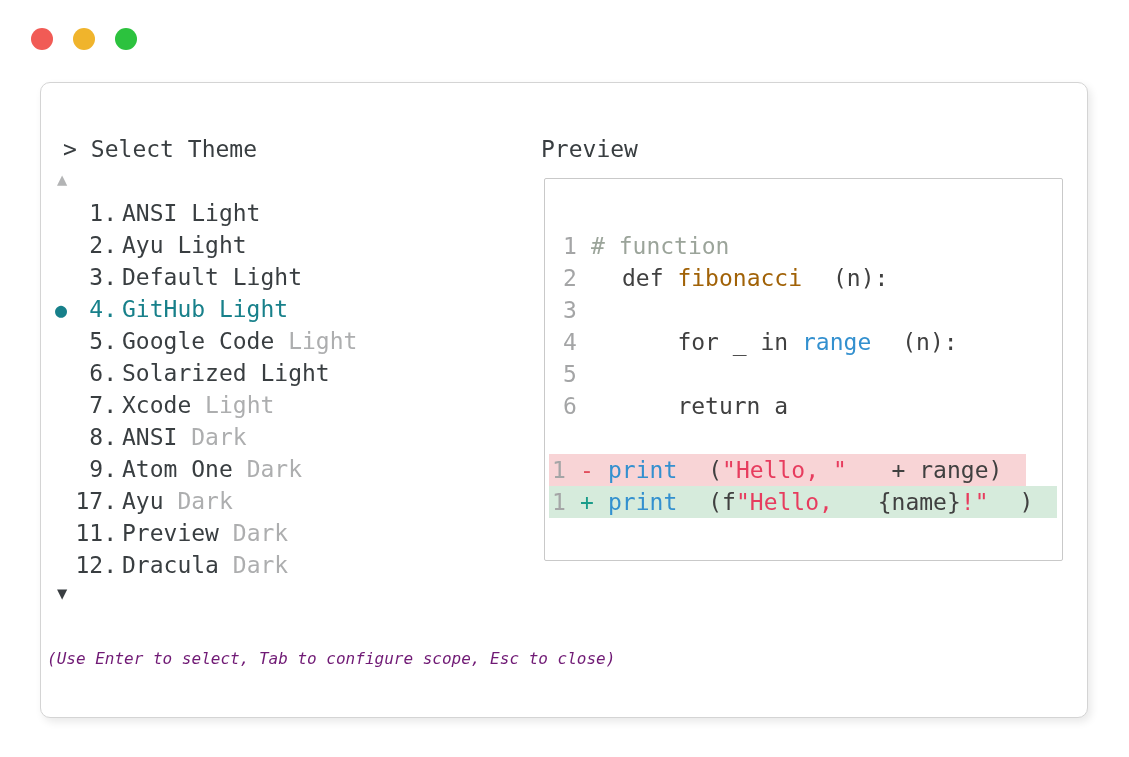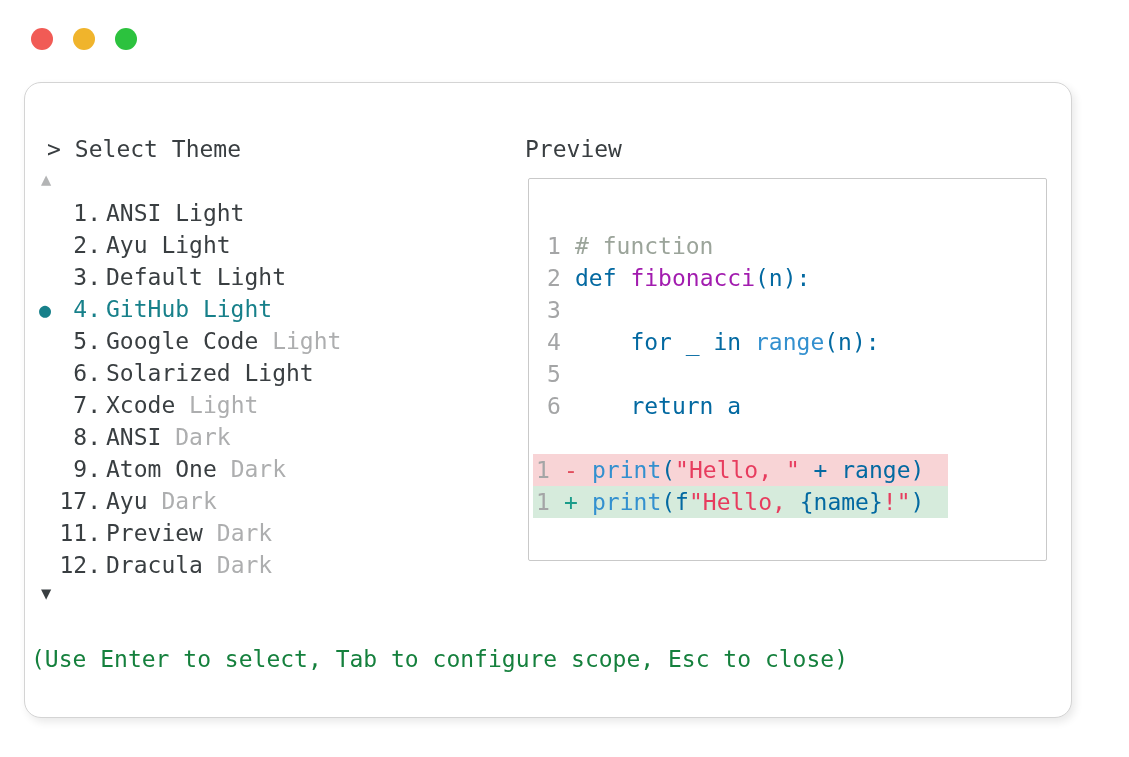--- a/index.html
+++ b/index.html
@@ -6,57 +6,57 @@
   body{width:1129px;height:757px;position:relative;overflow:hidden;
        font-family:"DejaVu Sans Mono","Liberation Mono",monospace;
        -webkit-font-smoothing:antialiased;}
   
   .traffic{position:absolute;left:31px;top:28px;display:flex;gap:20px;}
   .dot{width:22px;height:22px;border-radius:50%;display:inline-block;cursor:default;}
   .dot.red{background:#f15b55;}
   .dot.yellow{background:#f0b42c;}
   .dot.green{background:#2cc23e;}
   
-  .panel{position:absolute;left:24px;top:82px;width:1046px;height:634px;
-         border:1.5px solid #d4d4d4;border-radius:17px;background:#ffffff;
+  .panel{position:absolute;left:40px;top:82px;width:1046px;height:634px;
+         border:1.5px solid #d4d4d4;border-radius:10px;background:#ffffff;
          box-shadow:3px 4px 8px rgba(0,0,0,0.09);}
   .hdr{position:absolute;top:50px;height:32px;line-height:32px;font-size:23px;color:#393e41;white-space:pre;}
   .hdr-left{left:22px;}
   .hdr-right{left:500px;}
   .hdr .sp{margin-left:14px;}
   .scroll-ind{position:absolute;left:16px;width:28px;text-align:left;height:32px;line-height:32px;font-size:17px;}
   .scroll-up{top:80px;color:#b3b4b5;}
   .scroll-down{top:494px;color:#393e41;}
   
   .theme-list{position:absolute;left:0;top:114px;width:470px;}
   .trow{display:flex;height:32px;line-height:32px;align-items:baseline;font-size:23px;color:#393e41;cursor:default;}
   .tmark{width:20px;margin-left:10px;text-align:center;font-size:20px;line-height:32px;color:#17808a;}
   .tnum{width:46px;text-align:right;white-space:pre;}
   .tname{margin-left:5px;white-space:pre;}
   .tmuted{white-space:pre;color:#adaeaf;}
   .trow.selected .tnum,.trow.selected .tname{color:#17808a;}
   
-  .footer{position:absolute;left:6px;top:560px;height:32px;line-height:32px;font-size:23px;color:#15803d;white-space:pre;}
+  .footer{position:absolute;left:6px;top:560px;height:32px;line-height:32px;font-size:16px;color:#701a75;white-space:pre;font-style:italic;}
   
   .preview-box{position:absolute;left:503px;top:95px;width:519px;height:383px;
                border:1.5px solid #c9c9c9;border-radius:2px;background:#ffffff;box-sizing:border-box;}
   .code{position:absolute;left:0;top:0;right:0;bottom:0;padding:51px 0 0 18px;font-size:23px;}
   .cline{height:32px;line-height:32px;display:flex;white-space:pre;}
   .lnum{min-width:14px;color:#a4a5a6;white-space:pre;}
   .ctext{margin-left:14px;white-space:pre;}
   .dline{height:32px;line-height:32px;display:flex;white-space:pre;margin-left:-14px;
          padding:0 24px 0 3px;width:max-content;}
   .dline.removed{background:#f8d4d6;}
   .dline.added{background:#d6ebdc;}
   .sign{width:14px;margin-left:14px;text-align:left;}
   .sign.minus{color:#e24d5c;}
   .sign.plus{color:#1b9c8a;}
-  .tk-plain{color:#0369a1;}
+  .tk-plain{color:#404040;margin-left:31px;}
   .tk-comment{color:#9ba49a;}
-  .tk-func{color:#a21caf;}
+  .tk-func{color:#a16207;}
   .tk-number{color:#17808b;}
   .tk-builtin{color:#3390cf;}
   .tk-string{color:#e73c5e;}
 </style>
 </head>
 <body>
 
 <div class="traffic">
   <span class="dot red"></span>
   <span class="dot yellow"></span>

